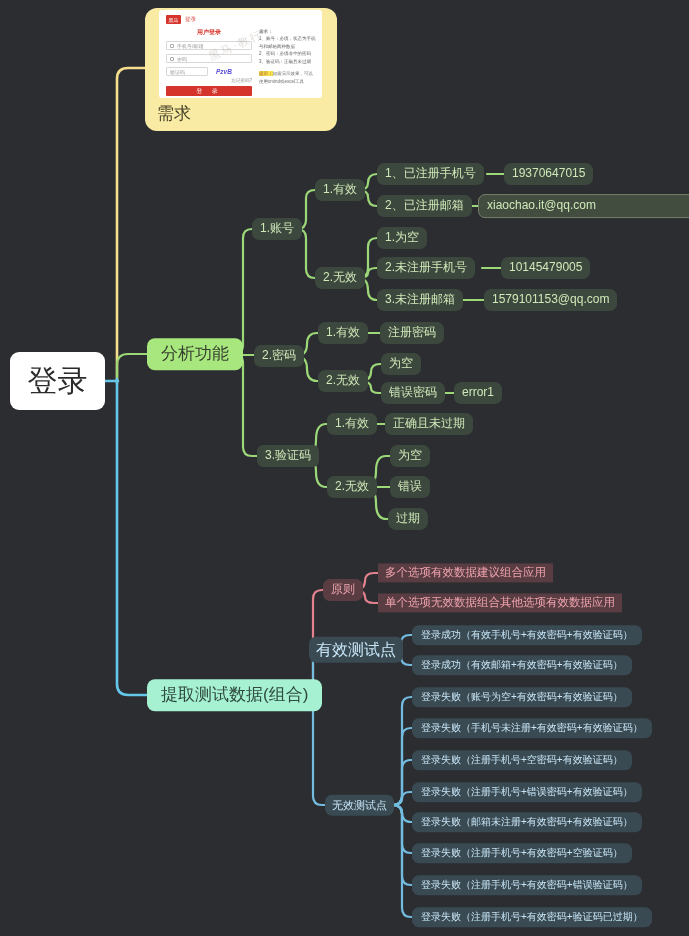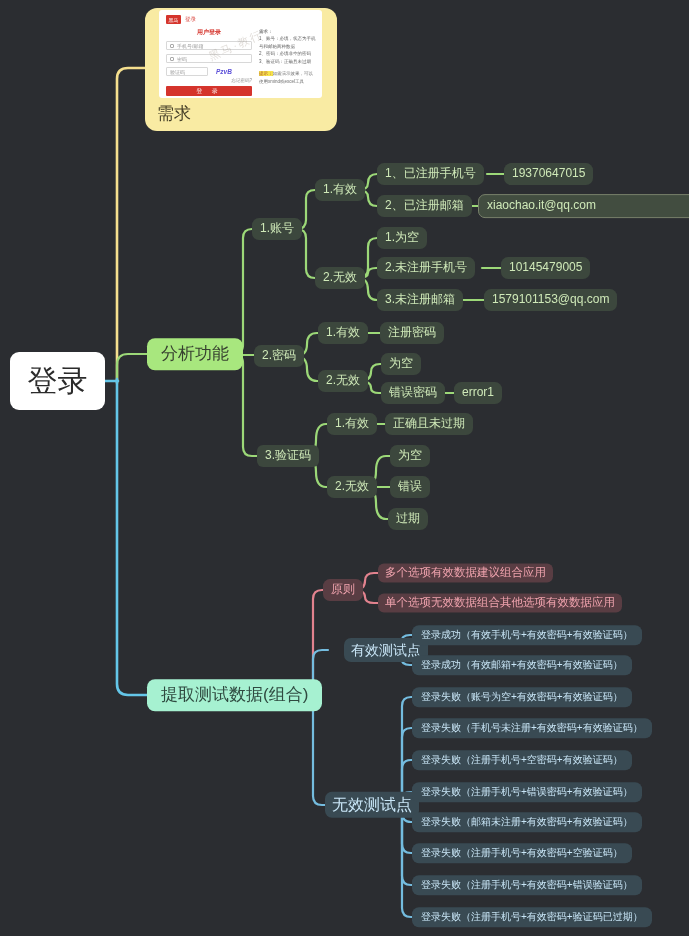--- a/index.html
+++ b/index.html
@@ -21,21 +21,21 @@
     left:10px;top:381px;width:95px;height:58px;background:#FFFFFF;color:#2B2B2B;
     border-radius:9px;font-size:30px;display:flex;align-items:center;justify-content:center;
   }
   .branch{font-size:17px;padding:6px 14px;border-radius:8px;}
   .b-green{background:#A8E77E;color:#374130;}
   .b-mint{background:#A6F1D1;color:#2F4A40;}
   .dg{background:#3C473D;color:#CFE9B8;font-size:12px;padding:4px 8px;border-radius:7px;}
   .slate{background:#394A53;color:#C9E6F7;font-size:11.5px;padding:4px 7px;border-radius:7px;}
   .srow{background:#394A53;color:#C9E6F7;font-size:10px;padding:4px 9px;border-radius:7px;}
   .maroon{background:#593D43;color:#F0A3AE;font-size:12px;padding:4px 8px;border-radius:7px;}
-  .mrow{background:#593D43;color:#F0A3AE;font-size:11.5px;padding:3px 7px;border-radius:6px;}
+  .mrow{background:#593D43;color:#F0A3AE;font-size:11.5px;padding:3px 7px;border-radius:0;}
   .wide-val{width:223px;border:1px solid #78816A;background:#424D40;}
 
   
   .req-card{position:absolute;left:145px;top:8px;width:192px;height:123px;background:#F9EBA3;border-radius:12px;}
   .req-label{position:absolute;left:12px;top:94px;font-size:17px;color:#453F28;}
   .req-shot{position:absolute;left:14px;top:2px;width:163px;height:88px;background:#FFFFFF;border-radius:3px;overflow:hidden;}
   .shot-head{position:absolute;left:7px;top:5px;display:flex;align-items:center;gap:4px;}
   .shot-logo{width:15px;height:9px;background:#D5342C;border-radius:1px;color:#fff;font-size:5px;display:flex;align-items:center;justify-content:center;}
   .shot-nav{color:#D5342C;font-size:5.5px;}
   .shot-left{position:absolute;left:7px;top:18px;width:86px;}
@@ -189,25 +189,25 @@
   <div class="n dg" style="left:390px;top:456px;"><span>为空</span></div>
   <div class="n dg" style="left:390px;top:487px;"><span>错误</span></div>
   <div class="n dg" style="left:388px;top:519px;border-radius:8px;"><span>过期</span></div>
 
   <div class="n branch b-mint" style="left:147px;top:695px;"><span>提取测试数据(组合)</span></div>
 
   <div class="n maroon" style="left:323px;top:590px;"><span>原则</span></div>
   <div class="n mrow" style="left:378px;top:573px;"><span>多个选项有效数据建议组合应用</span></div>
   <div class="n mrow" style="left:378px;top:603px;"><span>单个选项无效数据组合其他选项有效数据应用</span></div>
 
-  <div class="n slate" style="left:344px;top:650px;font-size:14px;"><span>有效测试点</span></div>
+  <div class="n slate" style="left:309px;top:650px;font-size:16px;"><span>有效测试点</span></div>
   <div class="n srow" style="left:412px;top:635px;"><span>登录成功（有效手机号+有效密码+有效验证码）</span></div>
   <div class="n srow" style="left:412px;top:665px;"><span>登录成功（有效邮箱+有效密码+有效验证码）</span></div>
 
-  <div class="n slate" style="left:325px;top:805px;font-size:16px;"><span>无效测试点</span></div>
+  <div class="n slate" style="left:325px;top:805px;font-size:11px;"><span>无效测试点</span></div>
   <div class="n srow" style="left:412px;top:697px;"><span>登录失败（账号为空+有效密码+有效验证码）</span></div>
   <div class="n srow" style="left:412px;top:728px;"><span>登录失败（手机号未注册+有效密码+有效验证码）</span></div>
   <div class="n srow" style="left:412px;top:760px;"><span>登录失败（注册手机号+空密码+有效验证码）</span></div>
   <div class="n srow" style="left:412px;top:792px;"><span>登录失败（注册手机号+错误密码+有效验证码）</span></div>
   <div class="n srow" style="left:412px;top:822px;"><span>登录失败（邮箱未注册+有效密码+有效验证码）</span></div>
   <div class="n srow" style="left:412px;top:853px;"><span>登录失败（注册手机号+有效密码+空验证码）</span></div>
   <div class="n srow" style="left:412px;top:885px;"><span>登录失败（注册手机号+有效密码+错误验证码）</span></div>
   <div class="n srow" style="left:412px;top:917px;"><span>登录失败（注册手机号+有效密码+验证码已过期）</span></div>
 
 </div>

